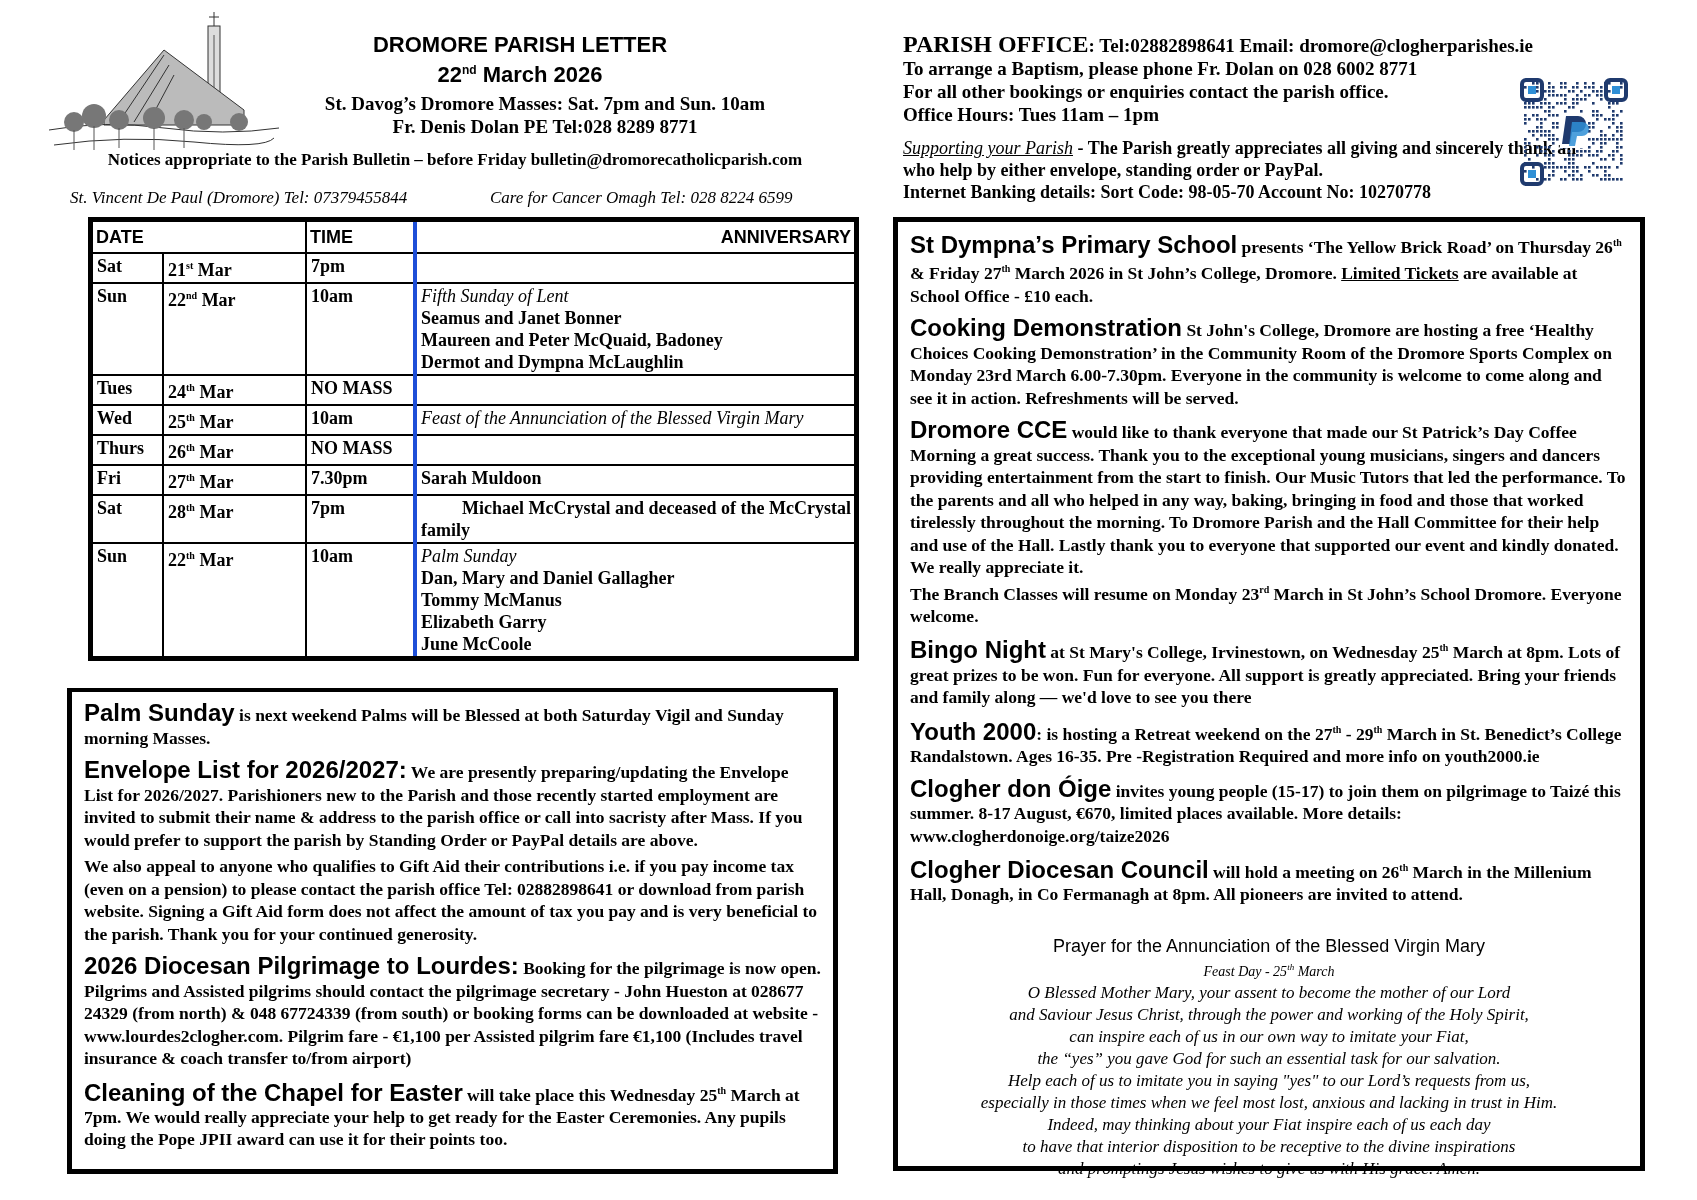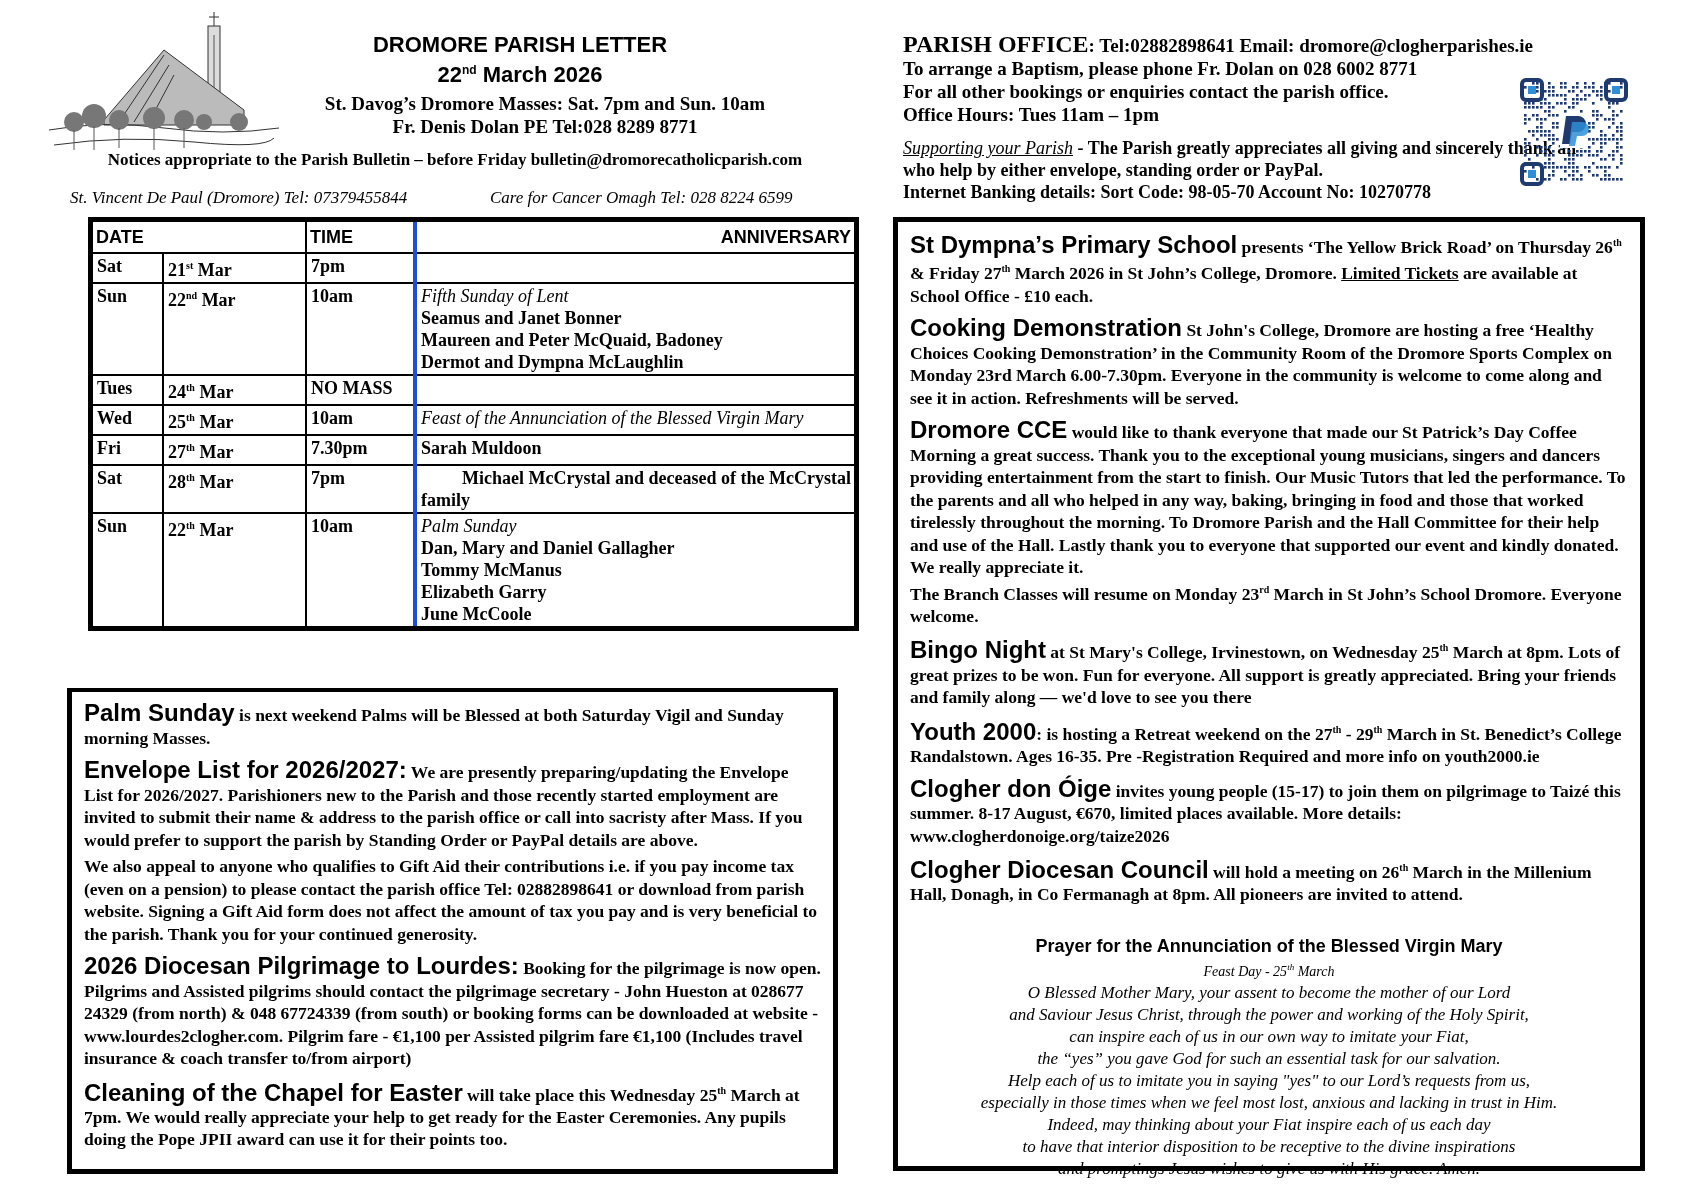--- a/index.html
+++ b/index.html
@@ -34,21 +34,21 @@
   #right-box{left:893px;top:217px;width:752px;height:954px;border:5px solid #000;
        padding:0 12px;box-sizing:border-box;}
   
   #office{left:903px;top:33px;width:720px;font-size:19px;font-weight:bold;line-height:23px;}
   #office .h{font-family:Liberation Serif, serif;font-size:24px;}
   #support{left:903px;top:137px;width:680px;font-size:18px;font-weight:bold;line-height:22px;}
   #support .u{text-decoration:underline;font-style:italic;font-weight:normal;}
   #qr{left:1520px;top:78px;width:108px;height:108px;}
   
   #prayer{text-align:center;margin-top:30px;}
-  #prayer .pt{font-family:"Liberation Sans",sans-serif;font-weight:bold;font-size:18px;}
+  #prayer .pt{font-family:"Liberation Sans",sans-serif;font-weight:normal;font-size:18px;}
   #prayer .fd{font-style:italic;font-size:14px;line-height:20px;}
   #prayer .pl{font-style:italic;font-size:17px;line-height:22px;}
   #prayer sup{font-size:9px;}
 </style>
 </head>
 <body>
 
 <svg id="church" class="abs" viewBox="0 0 240 150">
   <g stroke="#333" fill="none" stroke-width="1">
     <line x1="170" y1="2" x2="170" y2="16"></line>
@@ -457,20 +457,26 @@
       </tr>
       <tr>
         <td style="width: 62px;">Wed</td>
         <td><span>25</span><sup>th</sup><span> Mar</span></td>
         <td>10am</td>
         <td class="ann justify">
           <div class="it">Feast of the Annunciation of the Blessed Virgin Mary</div>
         </td>
       </tr>
       <tr>
+        <td style="width: 62px;">Thurs</td>
+        <td><span>26</span><sup>th</sup><span> Mar</span></td>
+        <td>NO MASS</td>
+        <td class="ann justify">&nbsp;</td>
+      </tr>
+      <tr>
         <td style="width: 62px;">Fri</td>
         <td><span>27</span><sup>th</sup><span> Mar</span></td>
         <td>7.30pm</td>
         <td class="ann justify">
           <div>Sarah Muldoon</div>
         </td>
       </tr>
       <tr>
         <td style="width: 62px;">Sat</td>
         <td><span>28</span><sup>th</sup><span> Mar</span></td>

